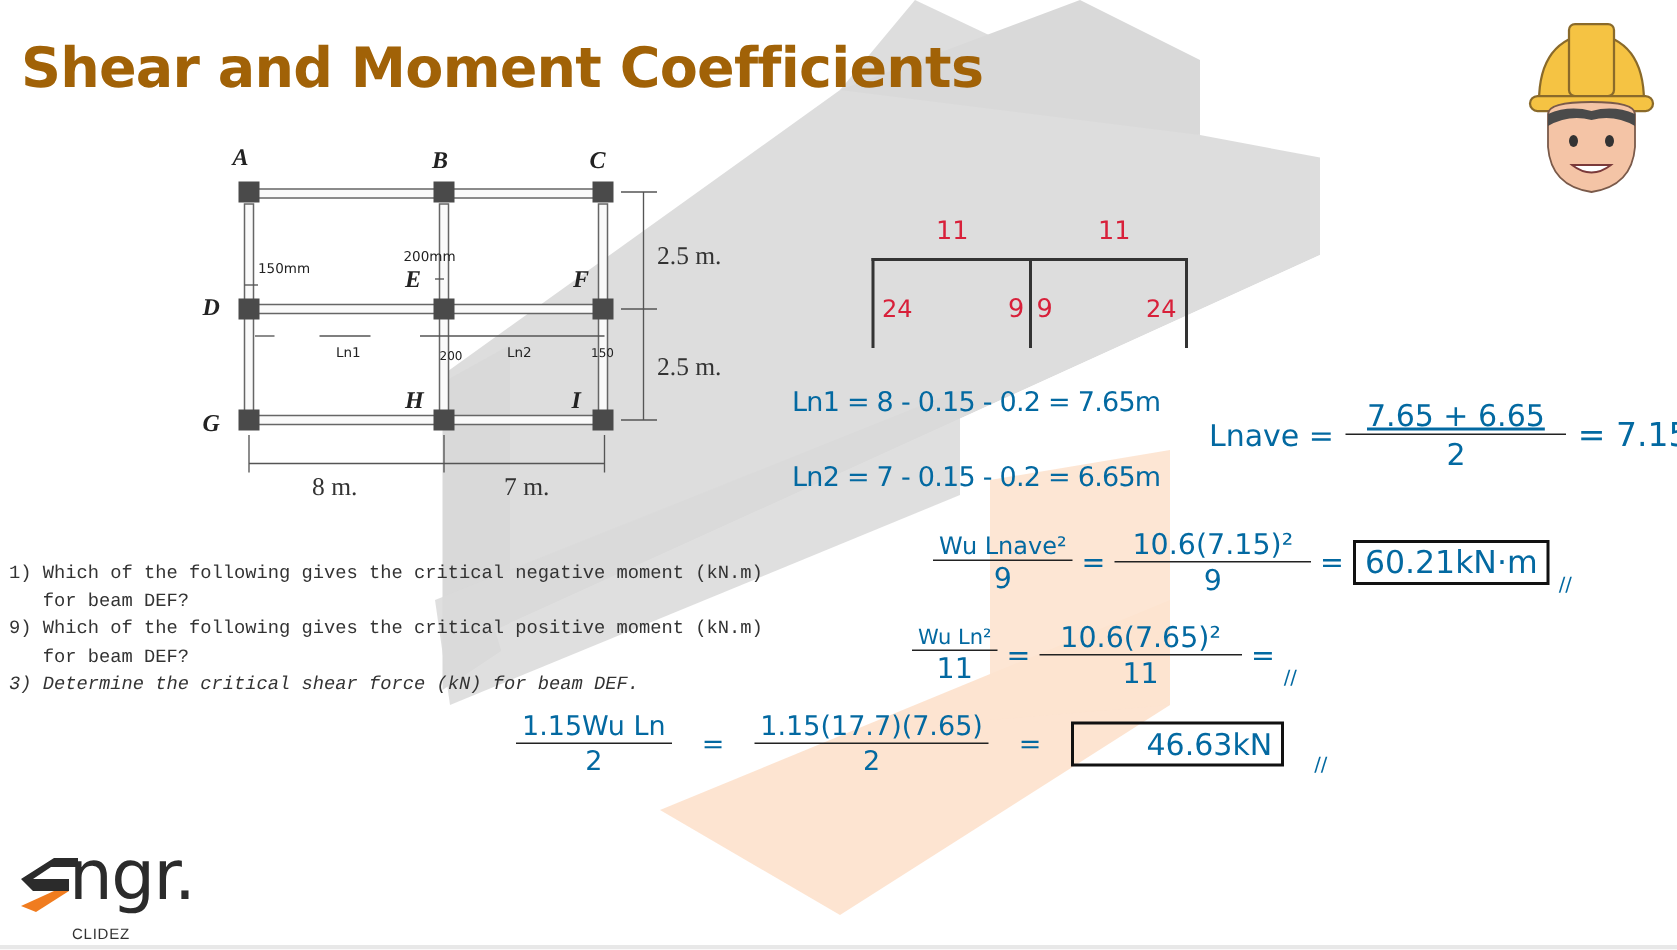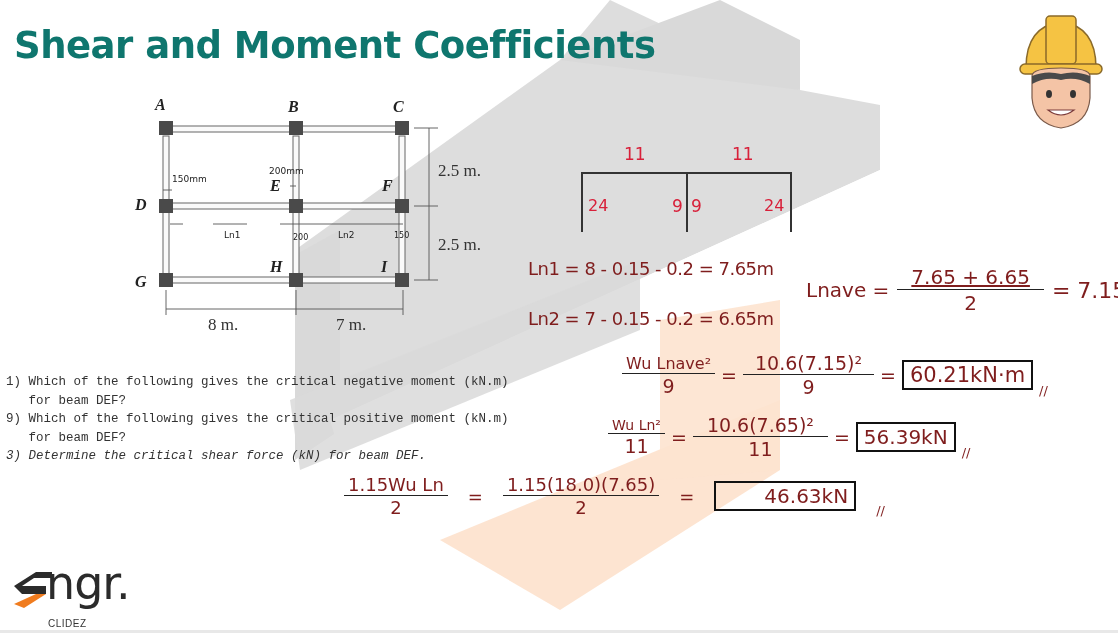--- a/index.html
+++ b/index.html
@@ -1,20 +1,20 @@
 <!DOCTYPE html>
 <html><head>
 <meta charset="utf-8">
 <style>
   html, body { margin:0; padding:0; }
   body { width:1118px; height:633px; position:relative; overflow:hidden; background:#ffffff; font-family:"Liberation Sans", sans-serif; }
   .abs { position:absolute; }
   .watermark { position:absolute; left:0; top:0; width:1118px; height:633px; z-index:0; }
-  .title { left:14px; top:24px; font-size:37px; font-weight:bold; color:#0f766e; font-family:"DejaVu Sans", sans-serif; letter-spacing:-0.5px; z-index:2; }
-  .hand { font-family:"DejaVu Sans", sans-serif; color:#7f1d1d; z-index:2; white-space:nowrap; }
+  .title { left:14px; top:24px; font-size:37px; font-weight:bold; color:#a16207; font-family:"DejaVu Sans", sans-serif; letter-spacing:-0.5px; z-index:2; }
+  .hand { font-family:"DejaVu Sans", sans-serif; color:#0369a1; z-index:2; white-space:nowrap; }
   .red { color:#d8203a; }
   .q { font-family:"Liberation Mono", monospace; font-size:12.5px; color:#333; z-index:2; white-space:pre; line-height:18.5px; }
   .frac { display:inline-flex; flex-direction:column; align-items:center; vertical-align:middle; }
   .frac .num { padding:0 4px; border-bottom:1.6px solid #222; }
   .frac .den { padding-top:1px; }
   .boxed { border:2px solid #111; padding:1px 6px; }
   .diagram { left:120px; top:90px; width:390px; height:250px; z-index:2; }
   .logo { left:6px; top:560px; z-index:2; }
   .footer-bar { left:0; top:630px; width:1118px; height:3px; background:#e8e8e8; z-index:2; }
   .avatar { left:1016px; top:6px; z-index:2; }
@@ -163,32 +163,31 @@
   <span class="frac">
       <span class="num" style="font-size:14px;">Wu Ln²</span>
       <span class="den">11</span>
     </span>
   <span>=</span>
   <span class="frac">
       <span class="num" style="padding:0 14px;">10.6(7.65)²</span>
       <span class="den">11</span>
     </span>
   <span>=</span>
-  <span class="boxed" style="font-size:20px;">56.39kN</span>
   <span style="font-size:13px;align-self:flex-end;">//</span>
 </div>
 
 <div class="abs hand" style="left:344px;top:474px;font-size:18px;display:flex;align-items:center;gap:20px;">
   <span class="frac">
       <span class="num">1.15Wu Ln</span>
       <span class="den">2</span>
     </span>
   <span>=</span>
   <span class="frac">
-      <span class="num">1.15(18.0)(7.65)</span>
+      <span class="num">1.15(17.7)(7.65)</span>
       <span class="den">2</span>
     </span>
   <span>=</span>
   <span class="boxed" style="font-size:20px;padding-left:48px;">46.63kN</span>
   <span style="font-size:13px;align-self:flex-end;">//</span>
 </div>
 
 <div class="abs logo">
   <svg width="50" height="50" viewBox="0 0 50 50" style="position:absolute;left:0;top:4px;">
     <polygon points="8,22 30,8 46,8 46,14 28,14 16,22 40,22 40,30 16,30" fill="#2b2b2b"></polygon>

